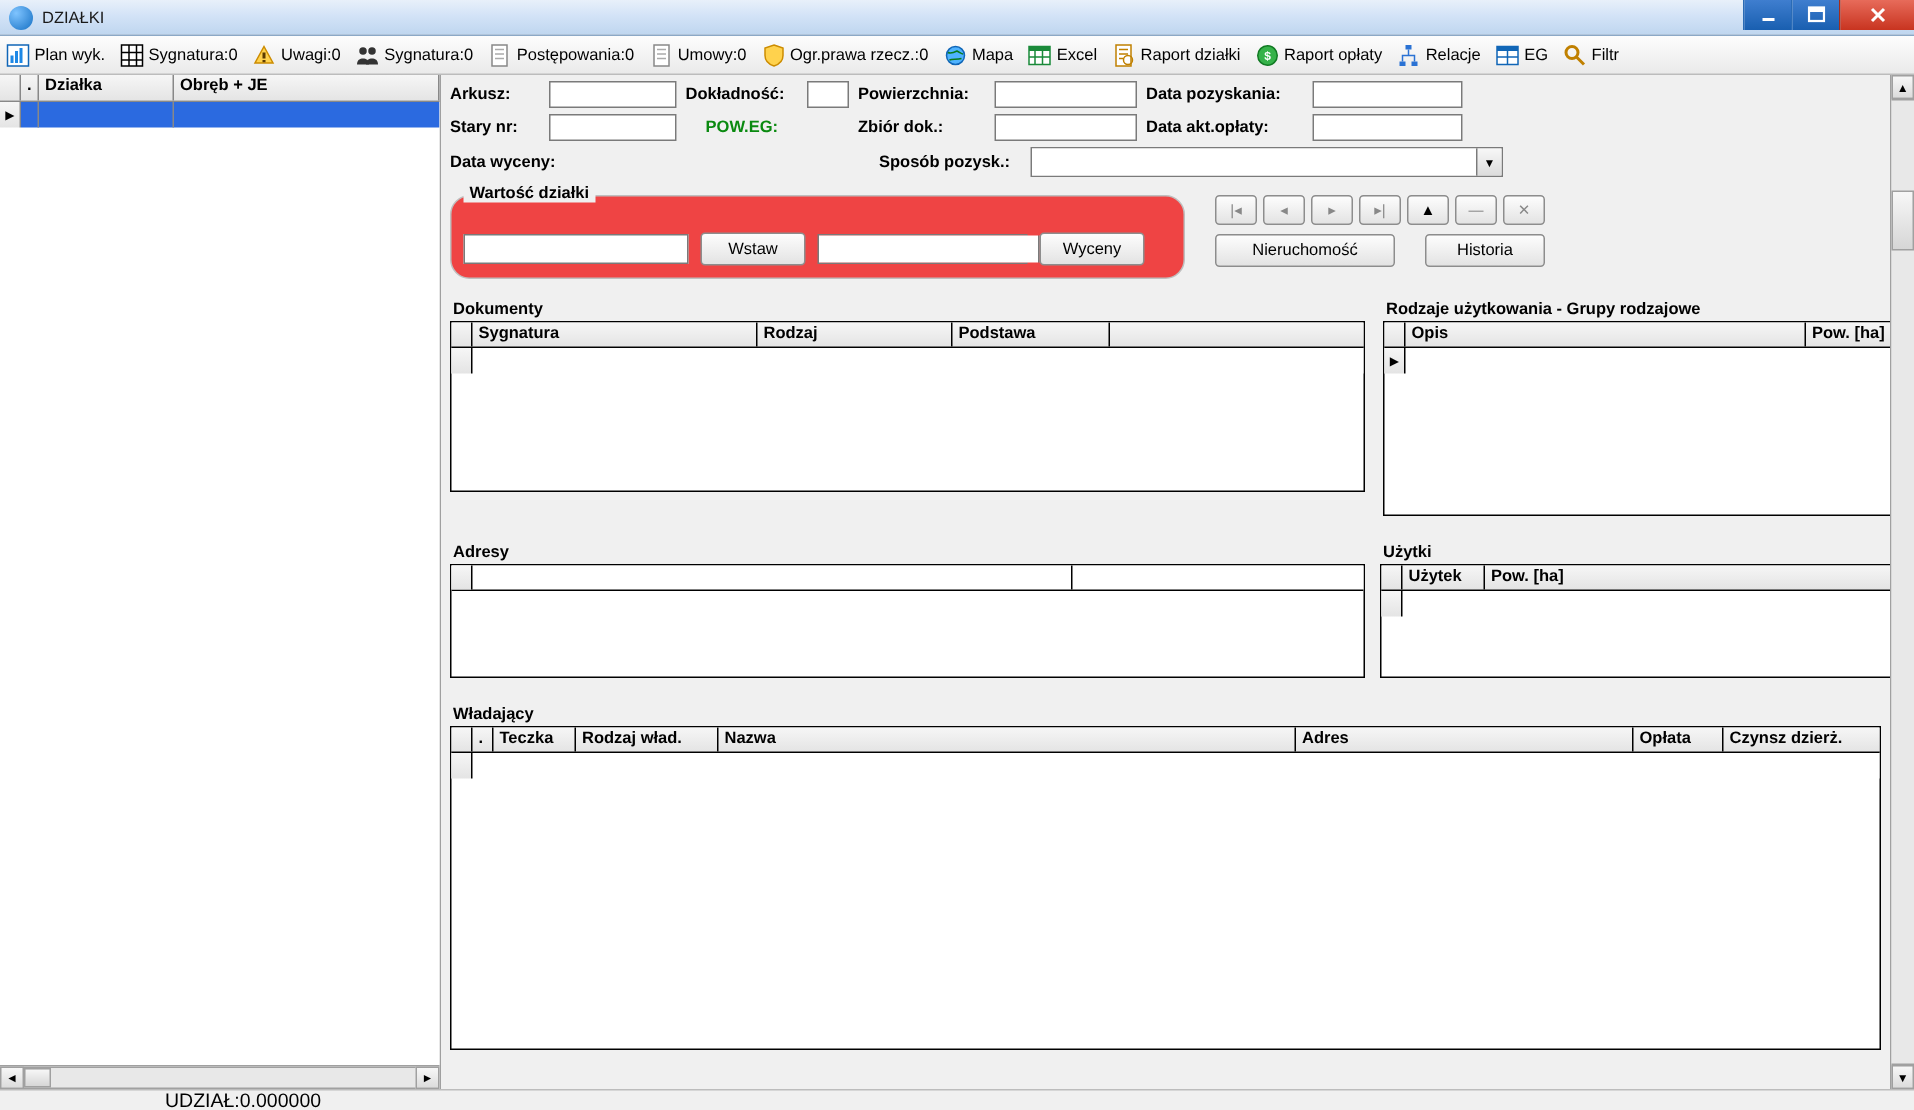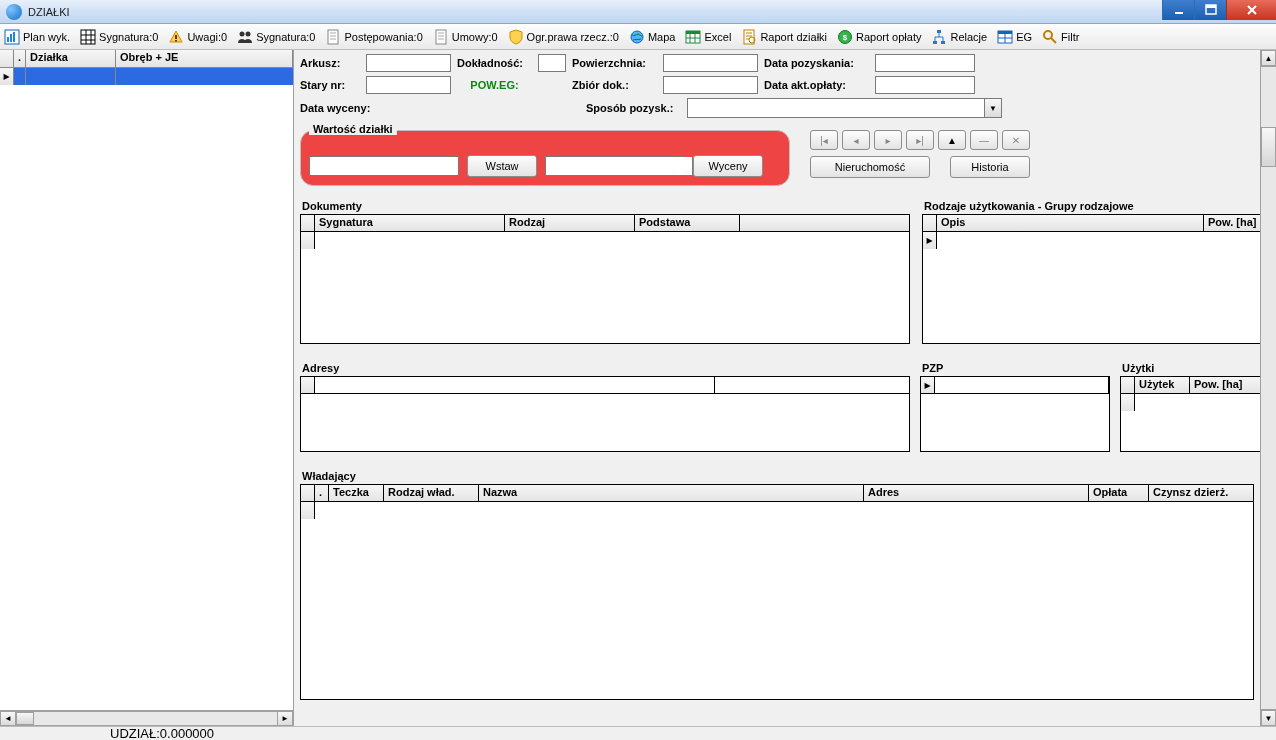--- a/index.html
+++ b/index.html
@@ -551,21 +551,21 @@
         <div style="display:flex; gap:20px;">
           <button class="btn" style="width:120px">Nieruchomość</button>
           <button class="btn" style="width:80px">Historia</button>
         </div>
       </div>
     </div>
 
     <div class="row-dok-rodz">
       <div class="col" style="flex:0 0 610px">
         <div class="section-label">Dokumenty</div>
-        <div class="subgrid" style="height:130px">
+        <div class="subgrid" style="height:114px">
           <div class="sghead">
             <div class="scorner"></div>
             <div class="scell" style="width:190px">Sygnatura</div>
             <div class="scell" style="width:130px">Rodzaj</div>
             <div class="scell" style="width:105px">Podstawa</div>
           </div>
           <div class="sgbody">
             <div class="sgrow">
               <div class="scorner"></div>
             </div>
@@ -590,31 +590,20 @@
     </div>
 
     <div class="row-adr-pzp">
       <div class="col" style="flex:0 0 610px">
         <div class="section-label">Adresy</div>
         <div class="subgrid" style="height:76px">
           <div class="sgbody">
             <div class="sgrow" style="border-bottom:1px solid #000">
               <div class="scorner"></div>
               <div class="scell" style="width:400px"></div>
-            </div>
-          </div>
-        </div>
-      </div>
-      <div class="col" style="flex:0 0 190px">
-        <div class="section-label">PZP</div>
-        <div class="subgrid" style="height:76px">
-          <div class="sgbody">
-            <div class="sgrow" style="border-bottom:1px solid #000">
-              <div class="scorner marker"></div>
-              <div class="scell" style="flex:1"></div>
             </div>
           </div>
         </div>
       </div>
       <div class="col" style="flex:1">
         <div class="section-label">Użytki</div>
         <div class="subgrid" style="height:76px">
           <div class="sghead">
             <div class="scorner"></div>
             <div class="scell" style="width:55px">Użytek</div>

